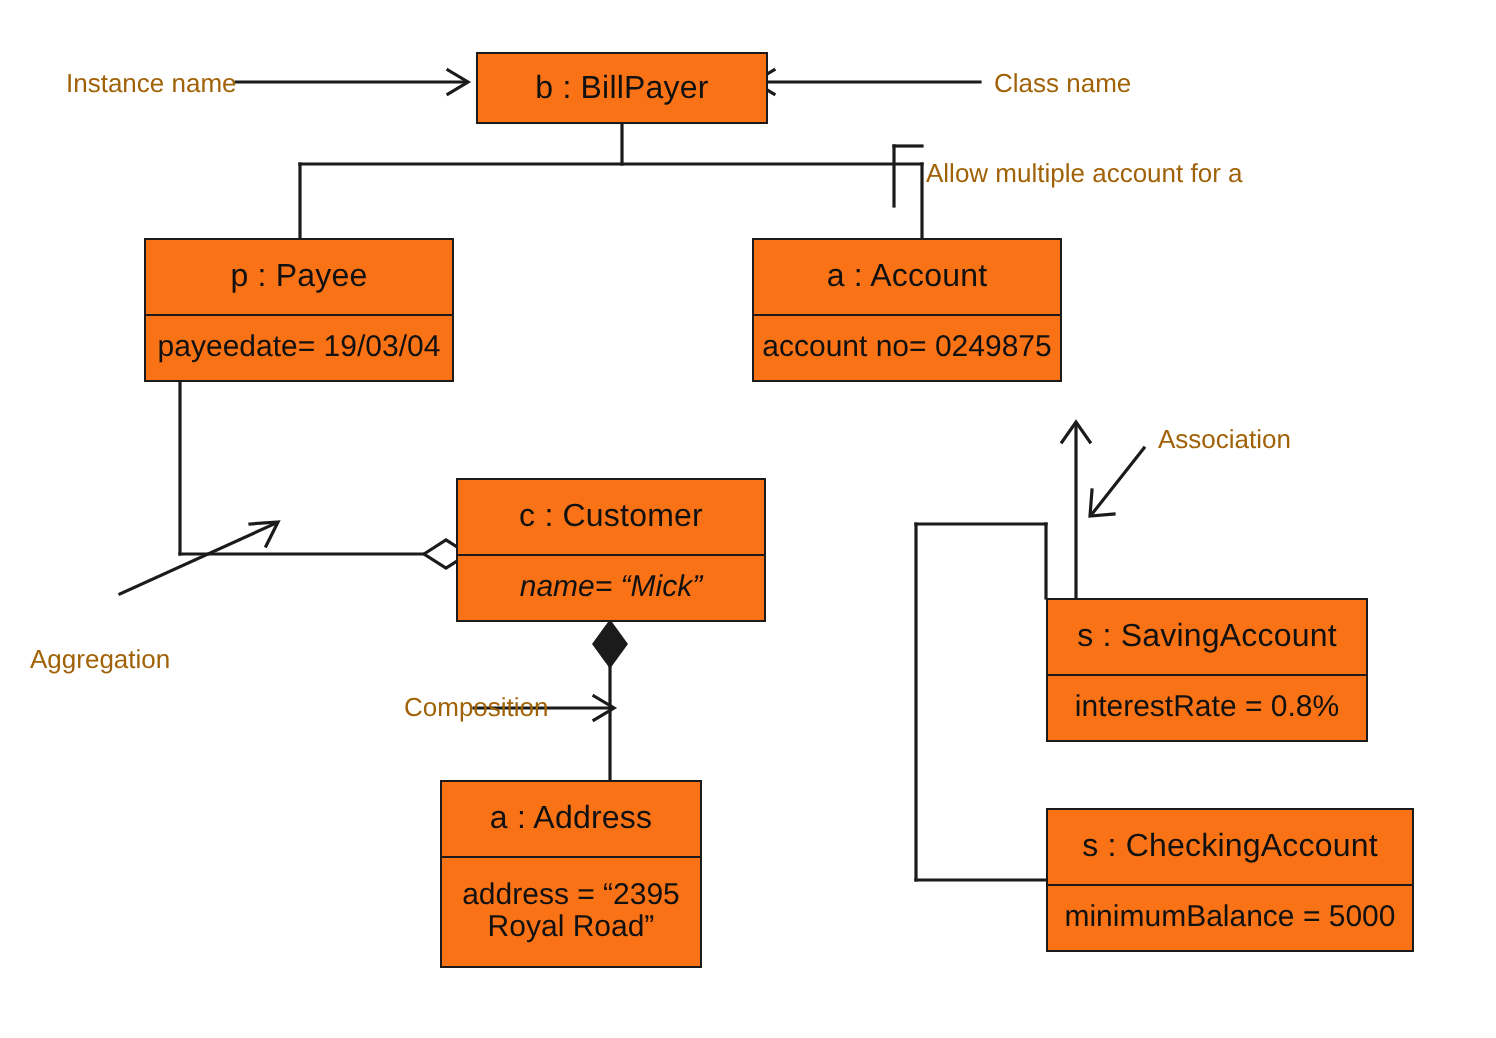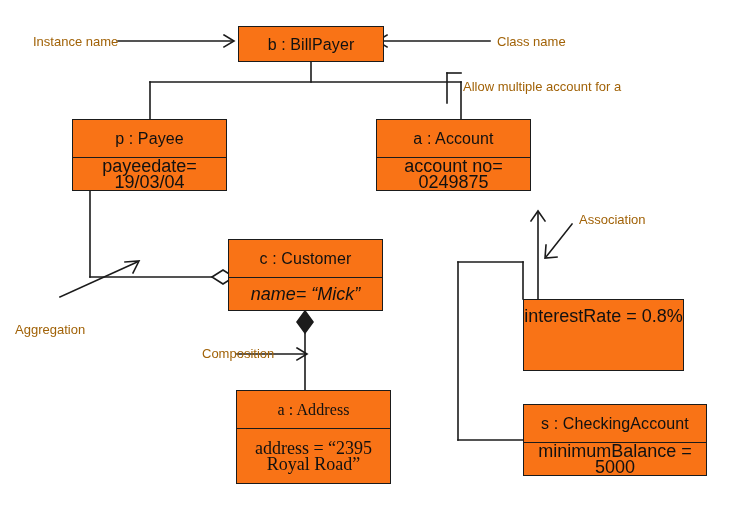--- a/index.html
+++ b/index.html
@@ -44,21 +44,21 @@
     white-space: nowrap;
   }
   .obj-body {
     box-sizing: border-box;
     width: 100%;
     display: flex;
     align-items: center;
     justify-content: center;
     text-align: center;
     color: #111111;
-    font-size: 18px;
+    font-size: 15px;
     line-height: 16px;
     white-space: pre-line;
   }
   .note {
     position: absolute;
     color: #a16207;
     font-size: 13px;
     white-space: nowrap;
     z-index: 6;
   }
@@ -125,27 +125,28 @@
   <div class="obj-box" style="left:376px; top:119px; width:155px; height:72px;">
     <div class="obj-head" style="height:38px;">a : Account</div>
     <div class="obj-body" style="height:32px;">account no= 0249875</div>
   </div>
 
   <div class="obj-box" style="left:228px; top:239px; width:155px; height:72px;">
     <div class="obj-head" style="height:38px;">c : Customer</div>
     <div class="obj-body" style="height:32px;font-style:italic;">name= “Mick”</div>
   </div>
 
-  <div class="obj-box" style="left:236px; top:390px; width:155px; height:94px;font-family:Liberation Serif, serif;">
+  <div class="obj-box" style="left:220px; top:390px; width:131px; height:94px;">
     <div class="obj-head" style="height:38px;">a : Address</div>
     <div class="obj-body" style="height:54px;">address = “2395
 Royal Road”</div>
   </div>
 
   <div class="obj-box" style="left:523px; top:299px; width:161px; height:72px;">
+    <div class="obj-head" style="height:38px;">s : SavingAccount</div>
     <div class="obj-body" style="height:32px;">interestRate = 0.8%</div>
   </div>
 
   <div class="obj-box" style="left:523px; top:404px; width:184px; height:72px;">
     <div class="obj-head" style="height:38px;">s : CheckingAccount</div>
     <div class="obj-body" style="height:32px;">minimumBalance = 5000</div>
   </div>
 
   <div class="note" style="left:33px; top:34px;">Instance name</div>
 

